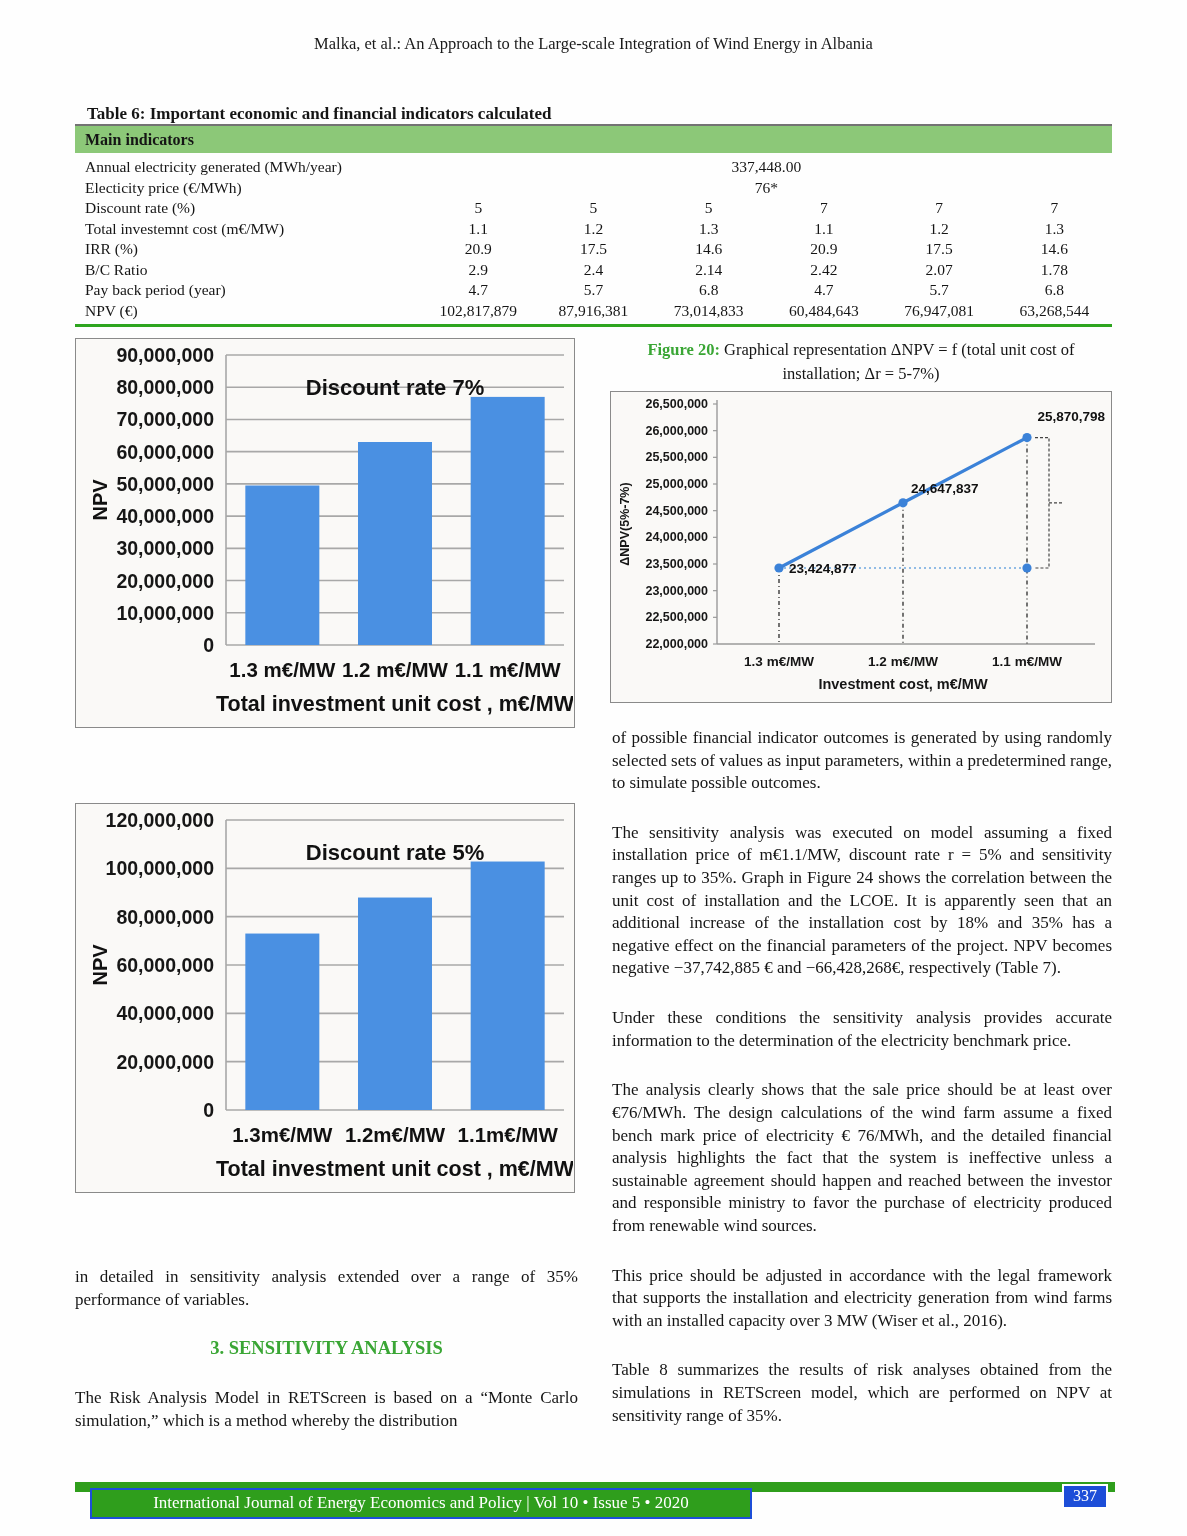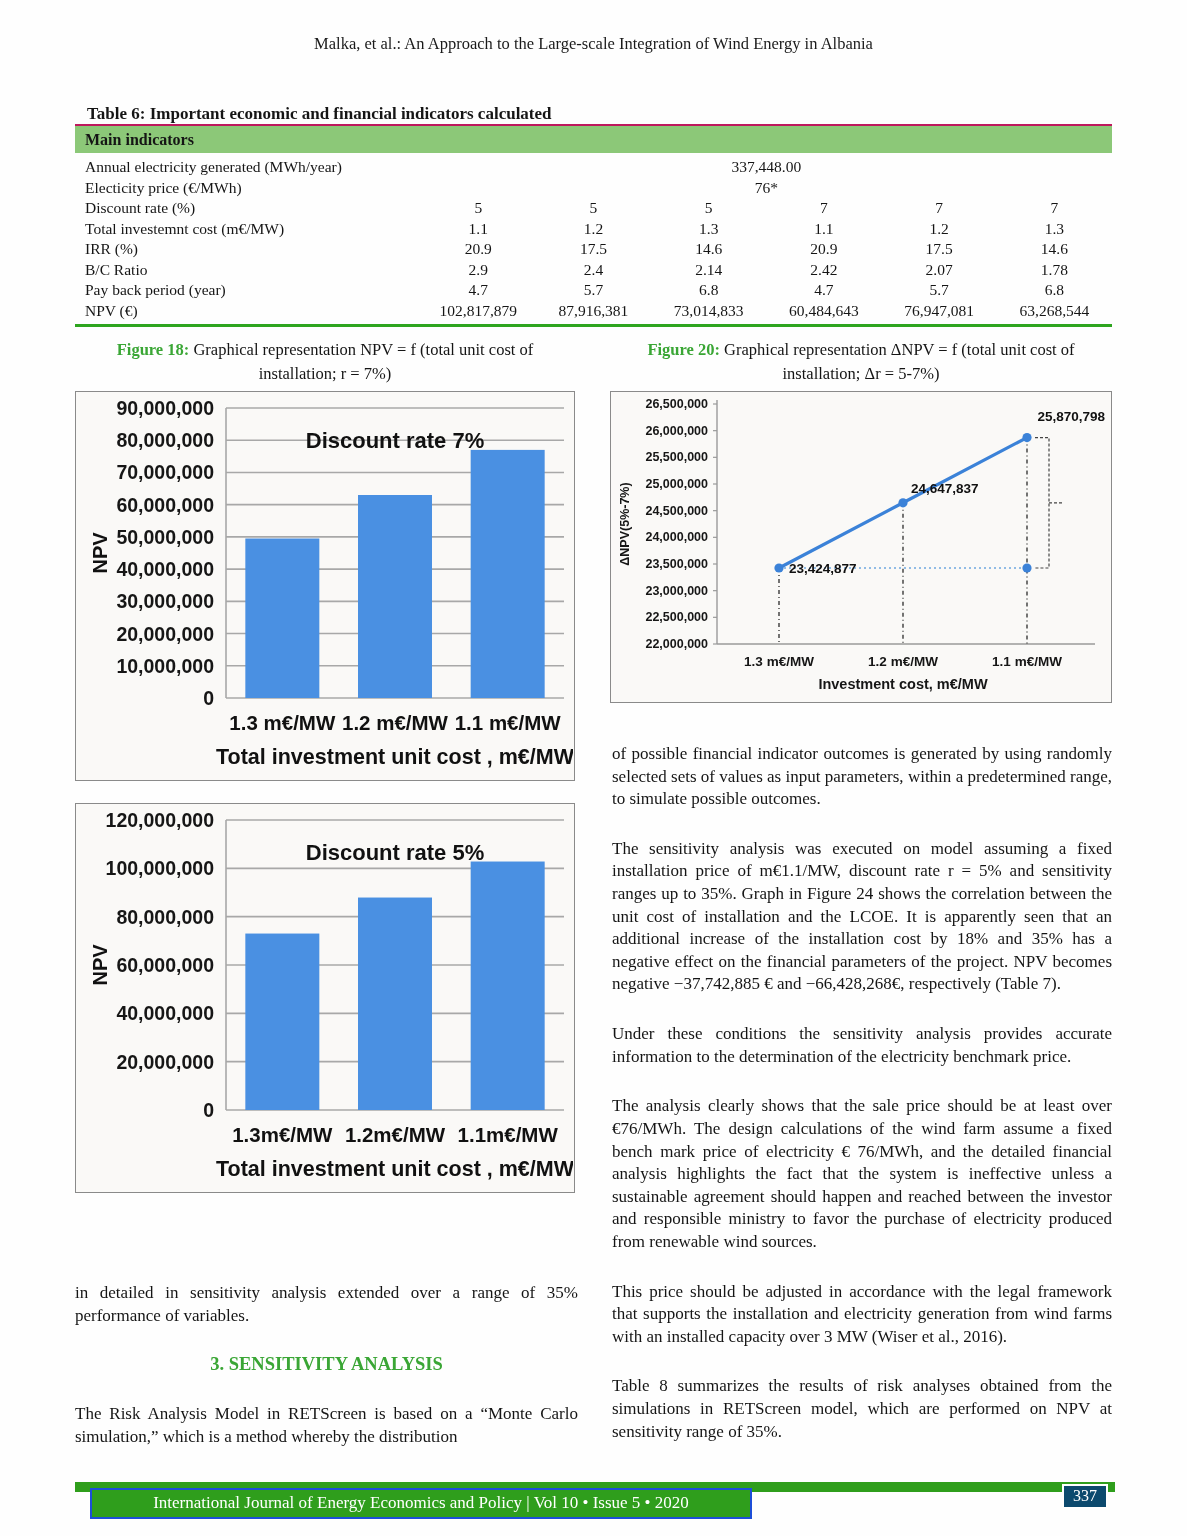--- a/index.html
+++ b/index.html
@@ -10,21 +10,21 @@
   }
   .page-header {
     position:absolute; top:34px; left:0; width:100%;
     text-align:center; font-size:16.5px; color:#1a1a1a;
   }
   
   .table-block { position:absolute; left:75px; top:104px; width:1037px; }
   .table-title { font-size:17px; font-weight:bold; padding-left:12px; }
   .t6 { width:100%; border-collapse:collapse; margin-top:4px; }
   .t6-header-band {
-    background:#8cc878; border-top:2px solid #be185d;
+    background:#8cc878; border-top:2px solid #737373;
     font-weight:bold; font-size:16px; padding:3px 10px; line-height:21px;
   }
   .t6 td { font-size:15.5px; line-height:20.5px; padding:0; vertical-align:top; }
   .t6 td.lbl { text-align:left; padding-left:10px; width:345px; }
   .t6 td.val { text-align:center; width:115px; }
   .t6 td.spanval { text-align:center; }
   .t6-bottom-rule { height:3px; background:#2ea51f; margin-top:3px; }
   
   .fig-block { position:absolute; }
   .fig18-block { left:75px;  top:338px; width:500px; }
@@ -34,38 +34,38 @@
     text-align:center; font-size:16.5px; line-height:1.45;
     padding:0 28px; margin-bottom:5px;
   }
   .green-label { color:#3aa635; font-weight:bold; }
   .chart-box {
     background:#faf9f7; border:1.5px solid #8a8a8a; width:100%;
   }
   .chart-box svg { display:block; }
   
   .col-text p {
-    font-size:17px; line-height:1.33; text-align:justify; margin:16px 0 27px 0;
+    font-size:17px; line-height:1.33; text-align:justify; margin:0 0 27px 0;
   }
   .right-text { position:absolute; left:612px; top:727px; width:500px; }
   .left-bottom { position:absolute; left:75px; top:1266px; width:503px; }
   .section-heading {
     color:#3aa635; font-weight:bold; font-size:18.5px; text-align:center;
     margin:10px 0 28px 0;
   }
   
   .footer-strip { position:absolute; left:75px; top:1482px; width:1040px; height:10px; background:#2f9e1c; }
   .footer-journal {
     position:absolute; left:90px; top:1488px; width:662px; height:31px;
     background:#2f9e1c; border:2px solid #1d4ed8;
     color:#ffffff; font-size:17px; text-align:center; line-height:26px;
   }
   .footer-page {
     position:absolute; left:1062px; top:1484px; width:46px; height:25px;
-    background:#0c4a6e; border:2px solid #ffffff;
+    background:#1d4ed8; border:2px solid #ffffff;
     color:#ffffff; font-size:16px; text-align:center; line-height:20px;
   }
 </style>
 </head>
 <body>
 
 <div class="page">
 
   <div class="page-header">Malka, et al.: An Approach to the Large-scale Integration of Wind Energy in Albania</div>
 
@@ -135,23 +135,20 @@
             <td class="val">60,484,643</td>
             <td class="val">76,947,081</td>
             <td class="val">63,268,544</td>
           </tr>
         </tbody>
     </table>
     <div class="t6-bottom-rule"></div>
   </div>
 
   <div class="fig-block fig18-block">
-    <div class="fig-caption">
-      <span class="green-label">Figure 18:</span><span> Graphical representation NPV = f (total unit cost of installation; r = 7%)</span>
-    </div>
     <div class="chart-box">
       <svg width="497" height="388" viewBox="0 0 497 388">
           <line x1="150" y1="306" x2="488" y2="306" stroke="#a8a8a8" stroke-width="1.6"></line>
           <text x="138" y="313" text-anchor="end" font-family="&quot;Liberation Sans&quot;, sans-serif" font-size="19.5" font-weight="bold" fill="#161616">0</text>
           <line x1="150" y1="273.77777777777777" x2="488" y2="273.77777777777777" stroke="#a8a8a8" stroke-width="1.6"></line>
           <text x="138" y="280.77777777777777" text-anchor="end" font-family="&quot;Liberation Sans&quot;, sans-serif" font-size="19.5" font-weight="bold" fill="#161616">10,000,000</text>
           <line x1="150" y1="241.55555555555554" x2="488" y2="241.55555555555554" stroke="#a8a8a8" stroke-width="1.6"></line>
           <text x="138" y="248.55555555555554" text-anchor="end" font-family="&quot;Liberation Sans&quot;, sans-serif" font-size="19.5" font-weight="bold" fill="#161616">20,000,000</text>
           <line x1="150" y1="209.33333333333331" x2="488" y2="209.33333333333331" stroke="#a8a8a8" stroke-width="1.6"></line>
           <text x="138" y="216.33333333333331" text-anchor="end" font-family="&quot;Liberation Sans&quot;, sans-serif" font-size="19.5" font-weight="bold" fill="#161616">30,000,000</text>

